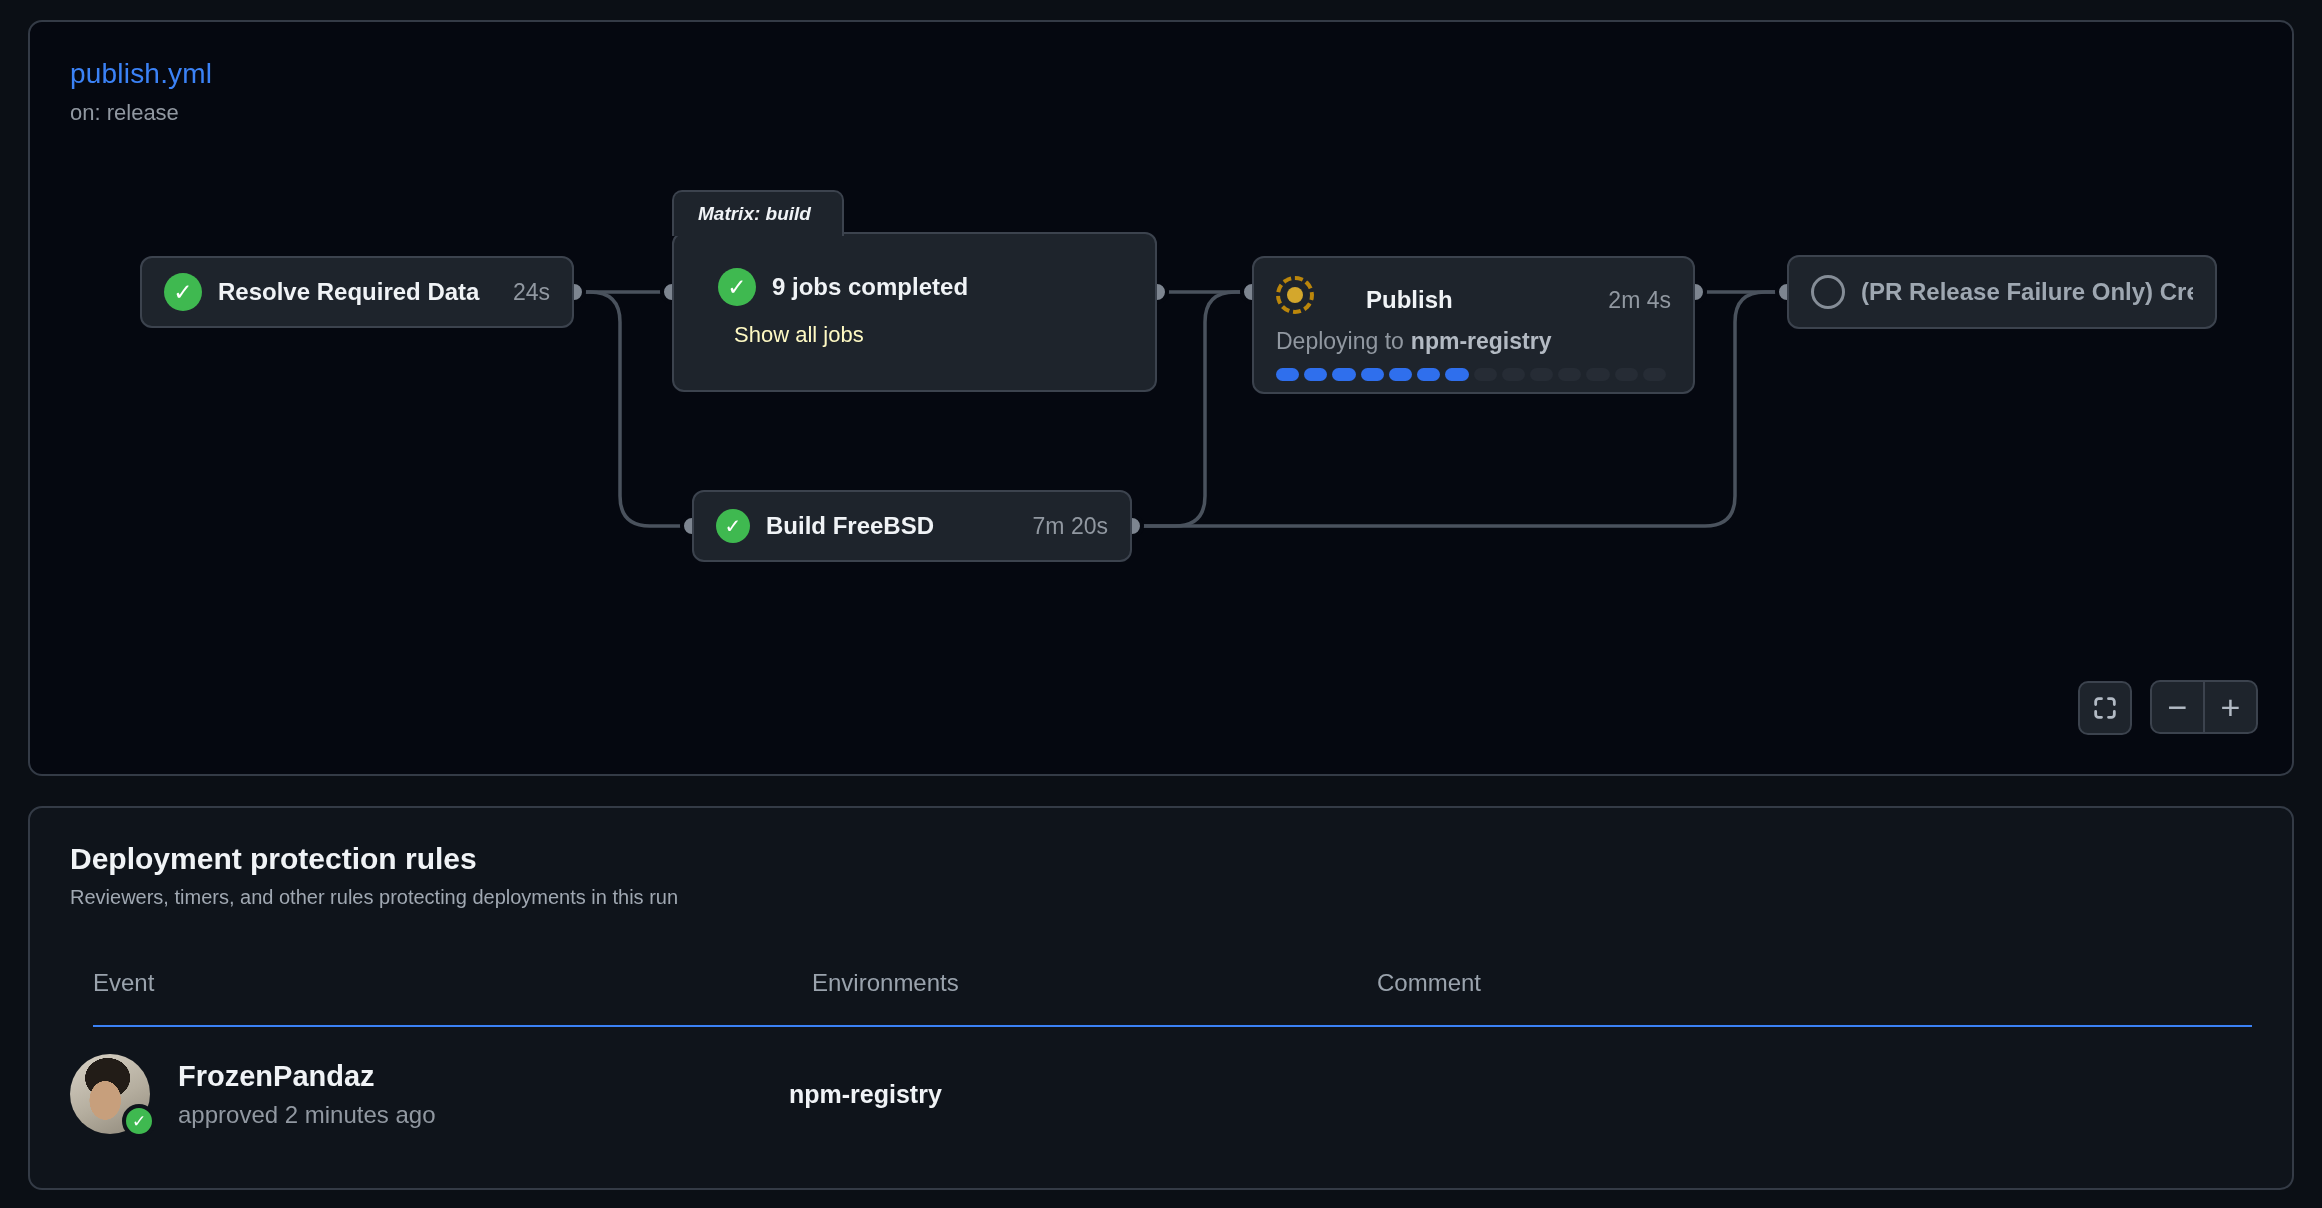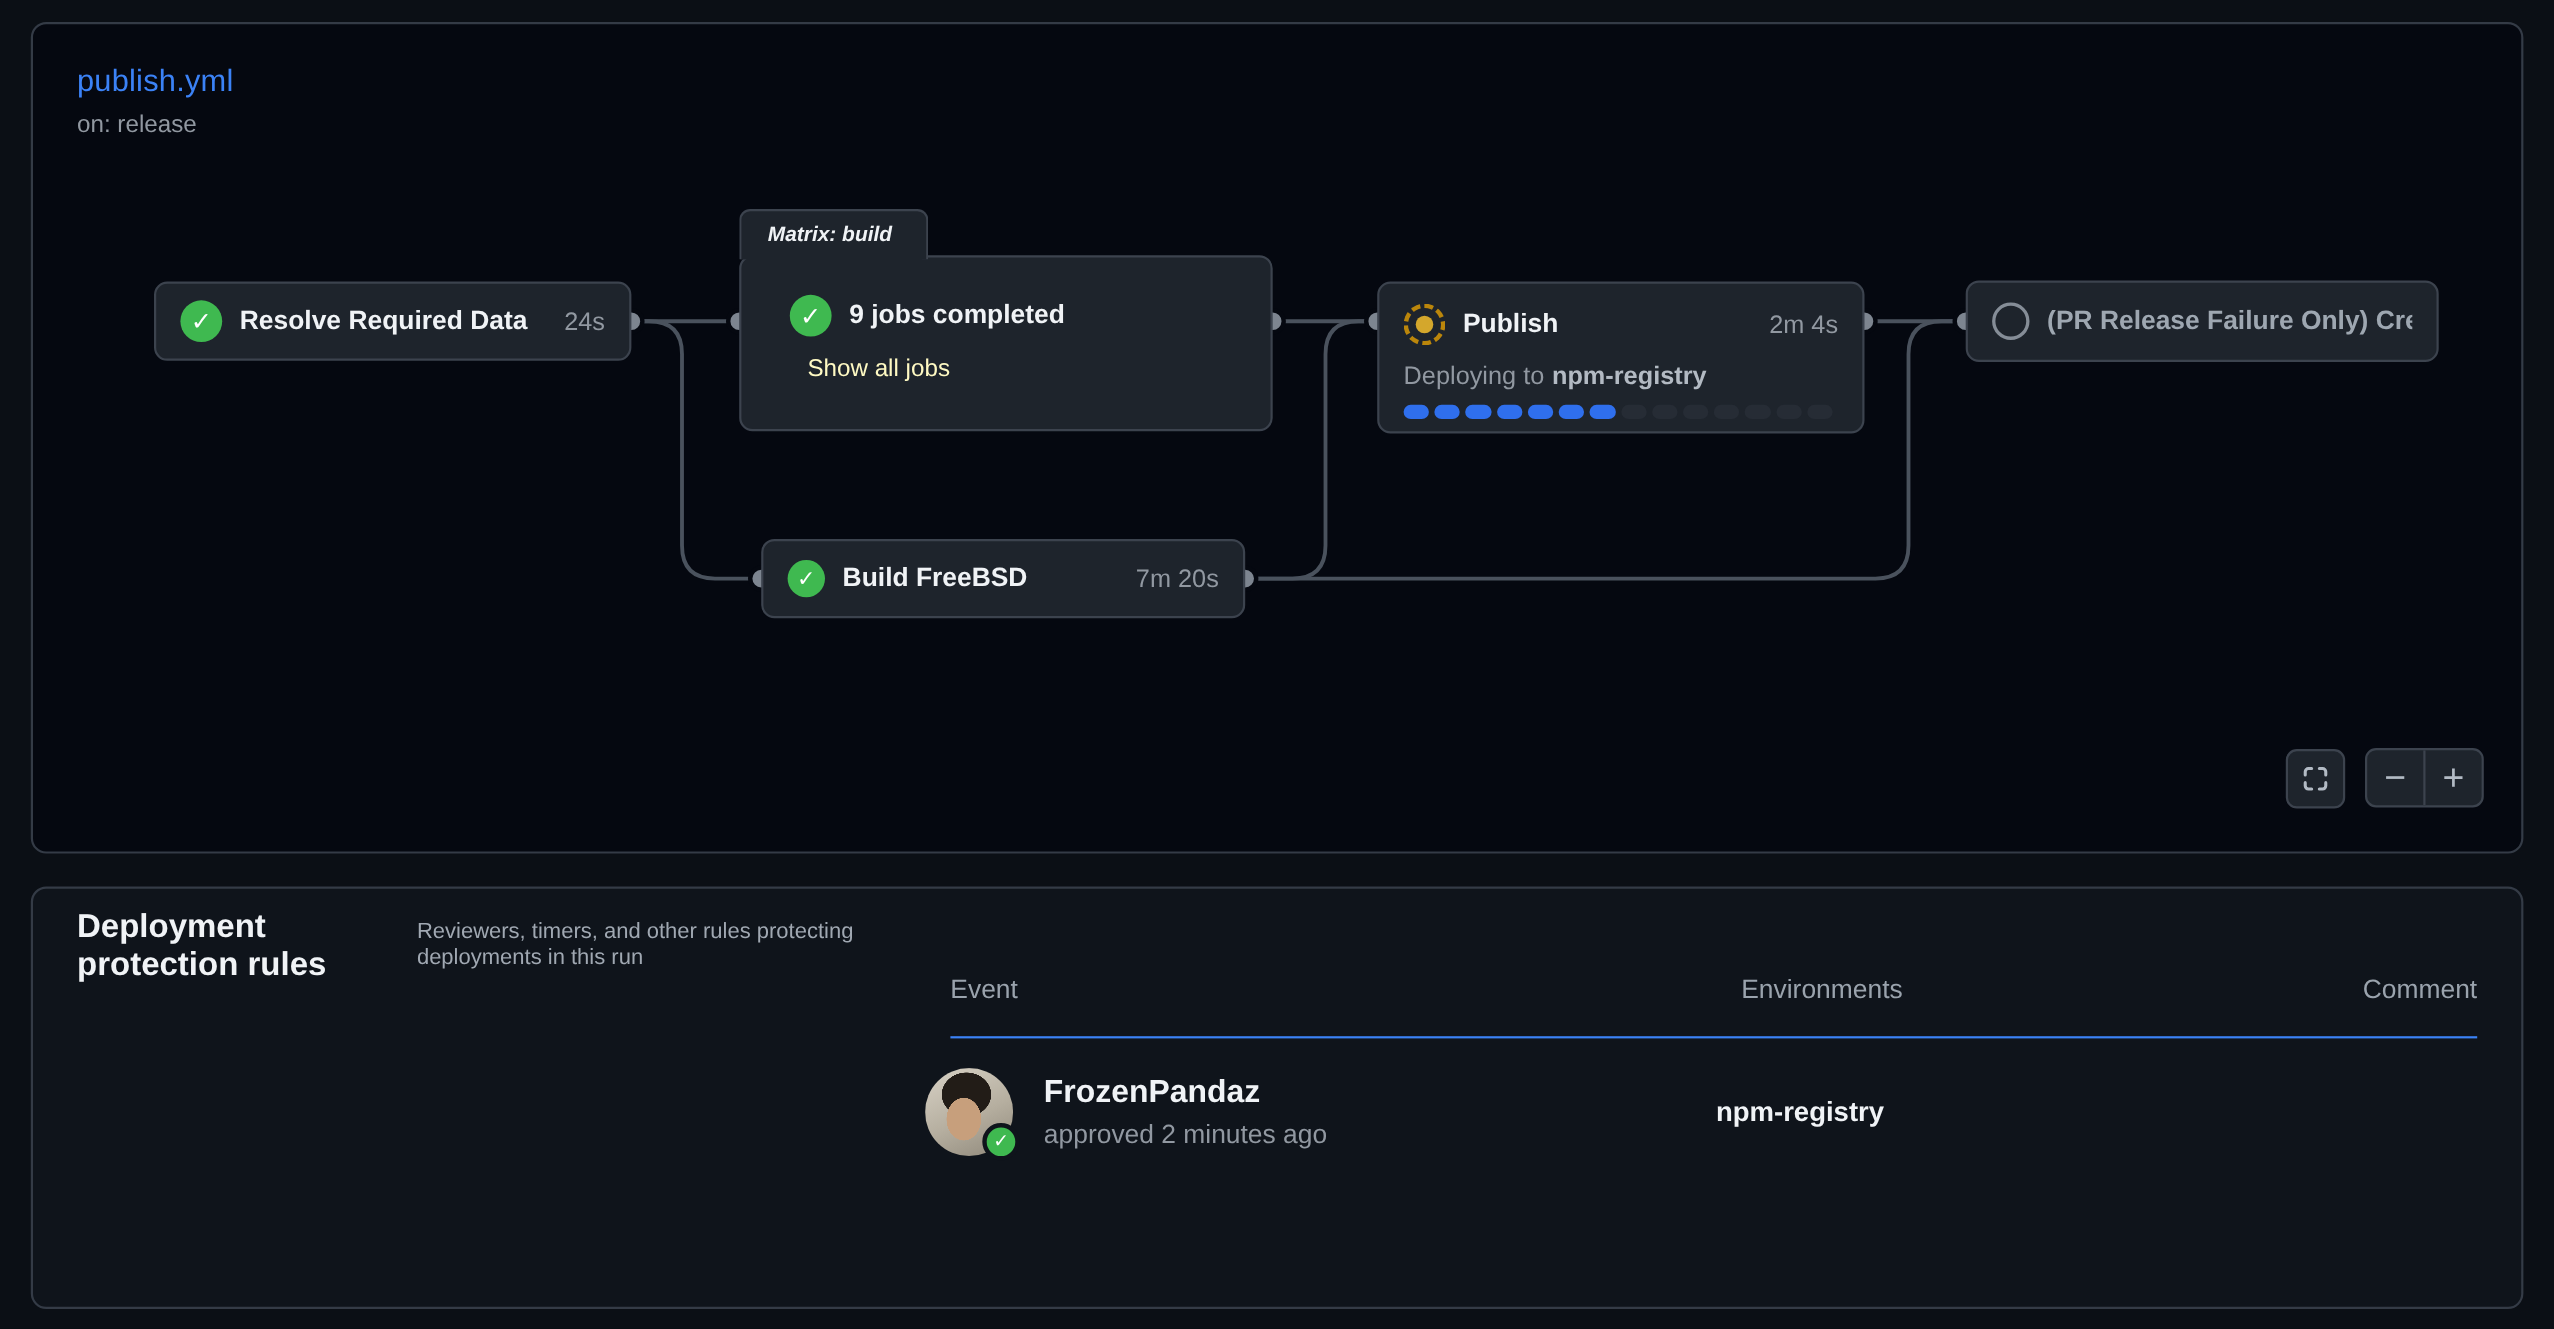--- a/index.html
+++ b/index.html
@@ -41,40 +41,40 @@
                padding:0 24px; z-index:2;font-style:italic; }
   .group-tab span { font-size:19px; font-weight:700; color:#f0f3f6; }
   .node.group { left:642px; top:210px; width:485px; height:160px;
                 flex-direction:column; align-items:flex-start; justify-content:flex-start;
                 padding:34px 44px 0 44px; z-index:1; }
   .group-row { display:flex; align-items:center; }
   .show-all { margin-top:16px; margin-left:16px; font-size:22px; color:#fef9c3; cursor:pointer; }
 
   
   .node.publish { flex-direction:column; align-items:stretch; padding:18px 22px 0 22px; }
-  .pub-row { display:flex; align-items:center; }
+  .pub-row { display:flex; align-items:flex-end;gap:36px; }
   .deploy-line { margin-top:14px; font-size:23px; color:#9198a1; white-space:nowrap; }
   .deploy-line b { color:#b3bac3; font-weight:700; margin-left:7px; }
   .progress-bar { margin-top:13px; display:flex; gap:5px; width:390px; }
   .progress-bar .seg { flex:1; height:13px; border-radius:7px; background:#262c35; }
   .progress-bar .seg.filled { background:#2f6fed; }
 
   
   .ctrl-btn { position:absolute; background:#1e242c; border:2px solid #3c434e; border-radius:10px;
               color:#b2bac4; display:flex; align-items:center; justify-content:center; cursor:pointer; }
   .fit-btn { left:2048px; top:659px; width:54px; height:54px; }
   .zoom-group { position:absolute; left:2120px; top:658px; width:108px; height:54px;
                 background:#1e242c; border:2px solid #3c434e; border-radius:10px;
                 display:flex; overflow:hidden; }
   .zoom-group .zbtn { flex:1; display:flex; align-items:center; justify-content:center;
                       font-size:34px; font-weight:400; color:#b2bac4; cursor:pointer; }
   .zoom-group .zdiv { width:2px; background:#3c434e; }
 
   
-  .rules-inner { padding:18px 40px 0 40px; height:100%; display:flex; }
+  .rules-inner { padding:34px 40px 0 40px; height:100%; display:flex; flex-direction:column; }
   .rules-title { font-size:30px; font-weight:700; color:#f0f3f6; }
   .rules-sub { margin-top:10px; font-size:20px; color:#a0a8b2; }
   .rules-table { margin-top:0; flex:1; display:flex; flex-direction:column; }
   .tgrid { display:grid; grid-template-columns:719px 565px 1fr; }
   .thead { padding:60px 0 28px 0; border-bottom:2px solid #3b82f6;margin-left:23px; }
   .th { font-size:24px; color:#9aa3ad; }
   .trow { height:134px; align-items:center; }
   .cell-event { display:flex; align-items:center; }
   .avatar-wrap { position:relative; width:80px; height:80px; flex:0 0 auto; }
   .avatar { width:80px; height:80px; border-radius:50%;

